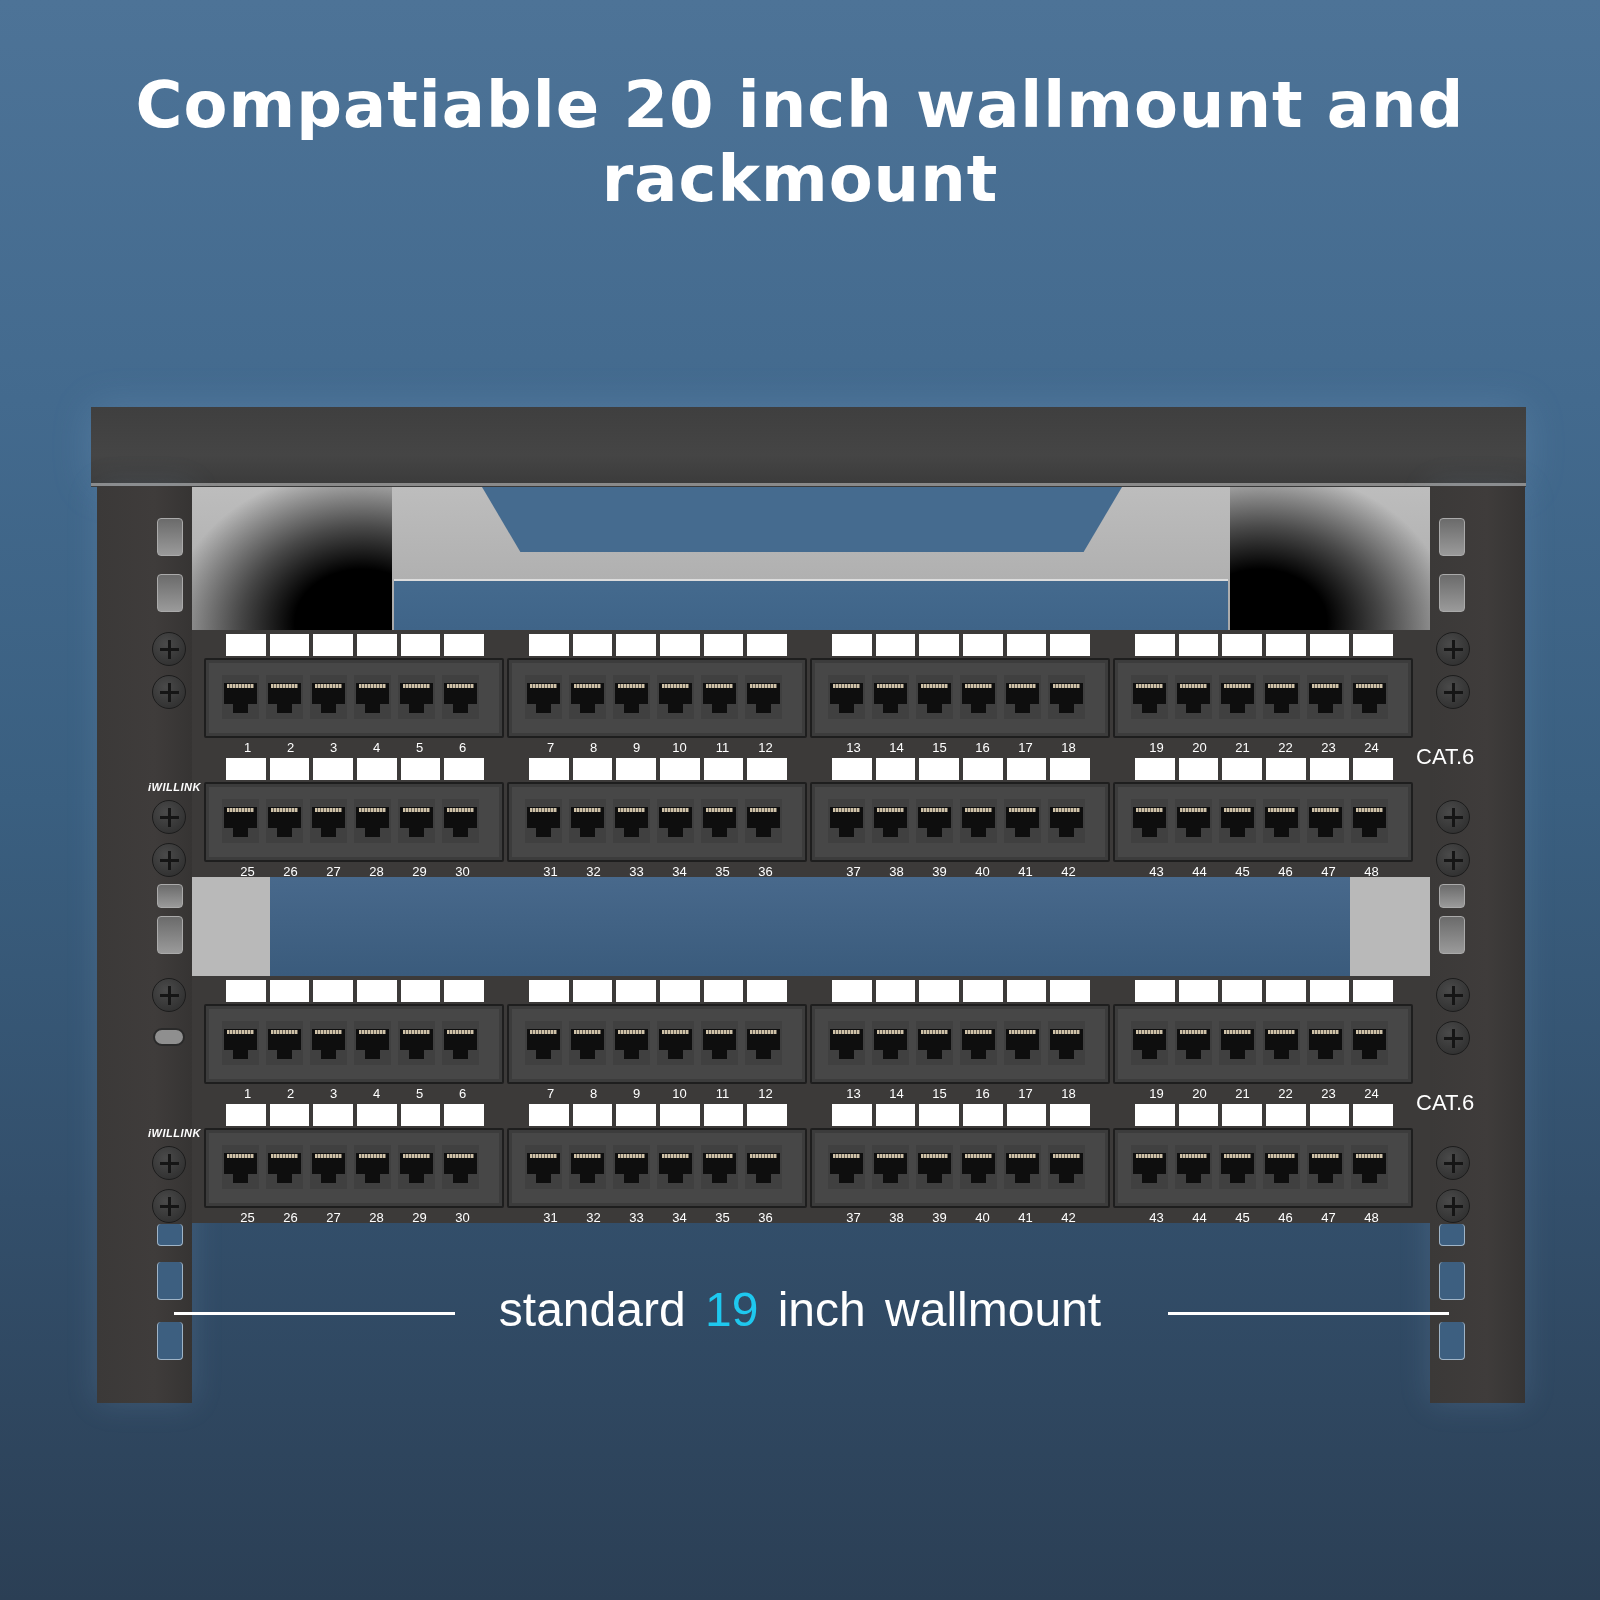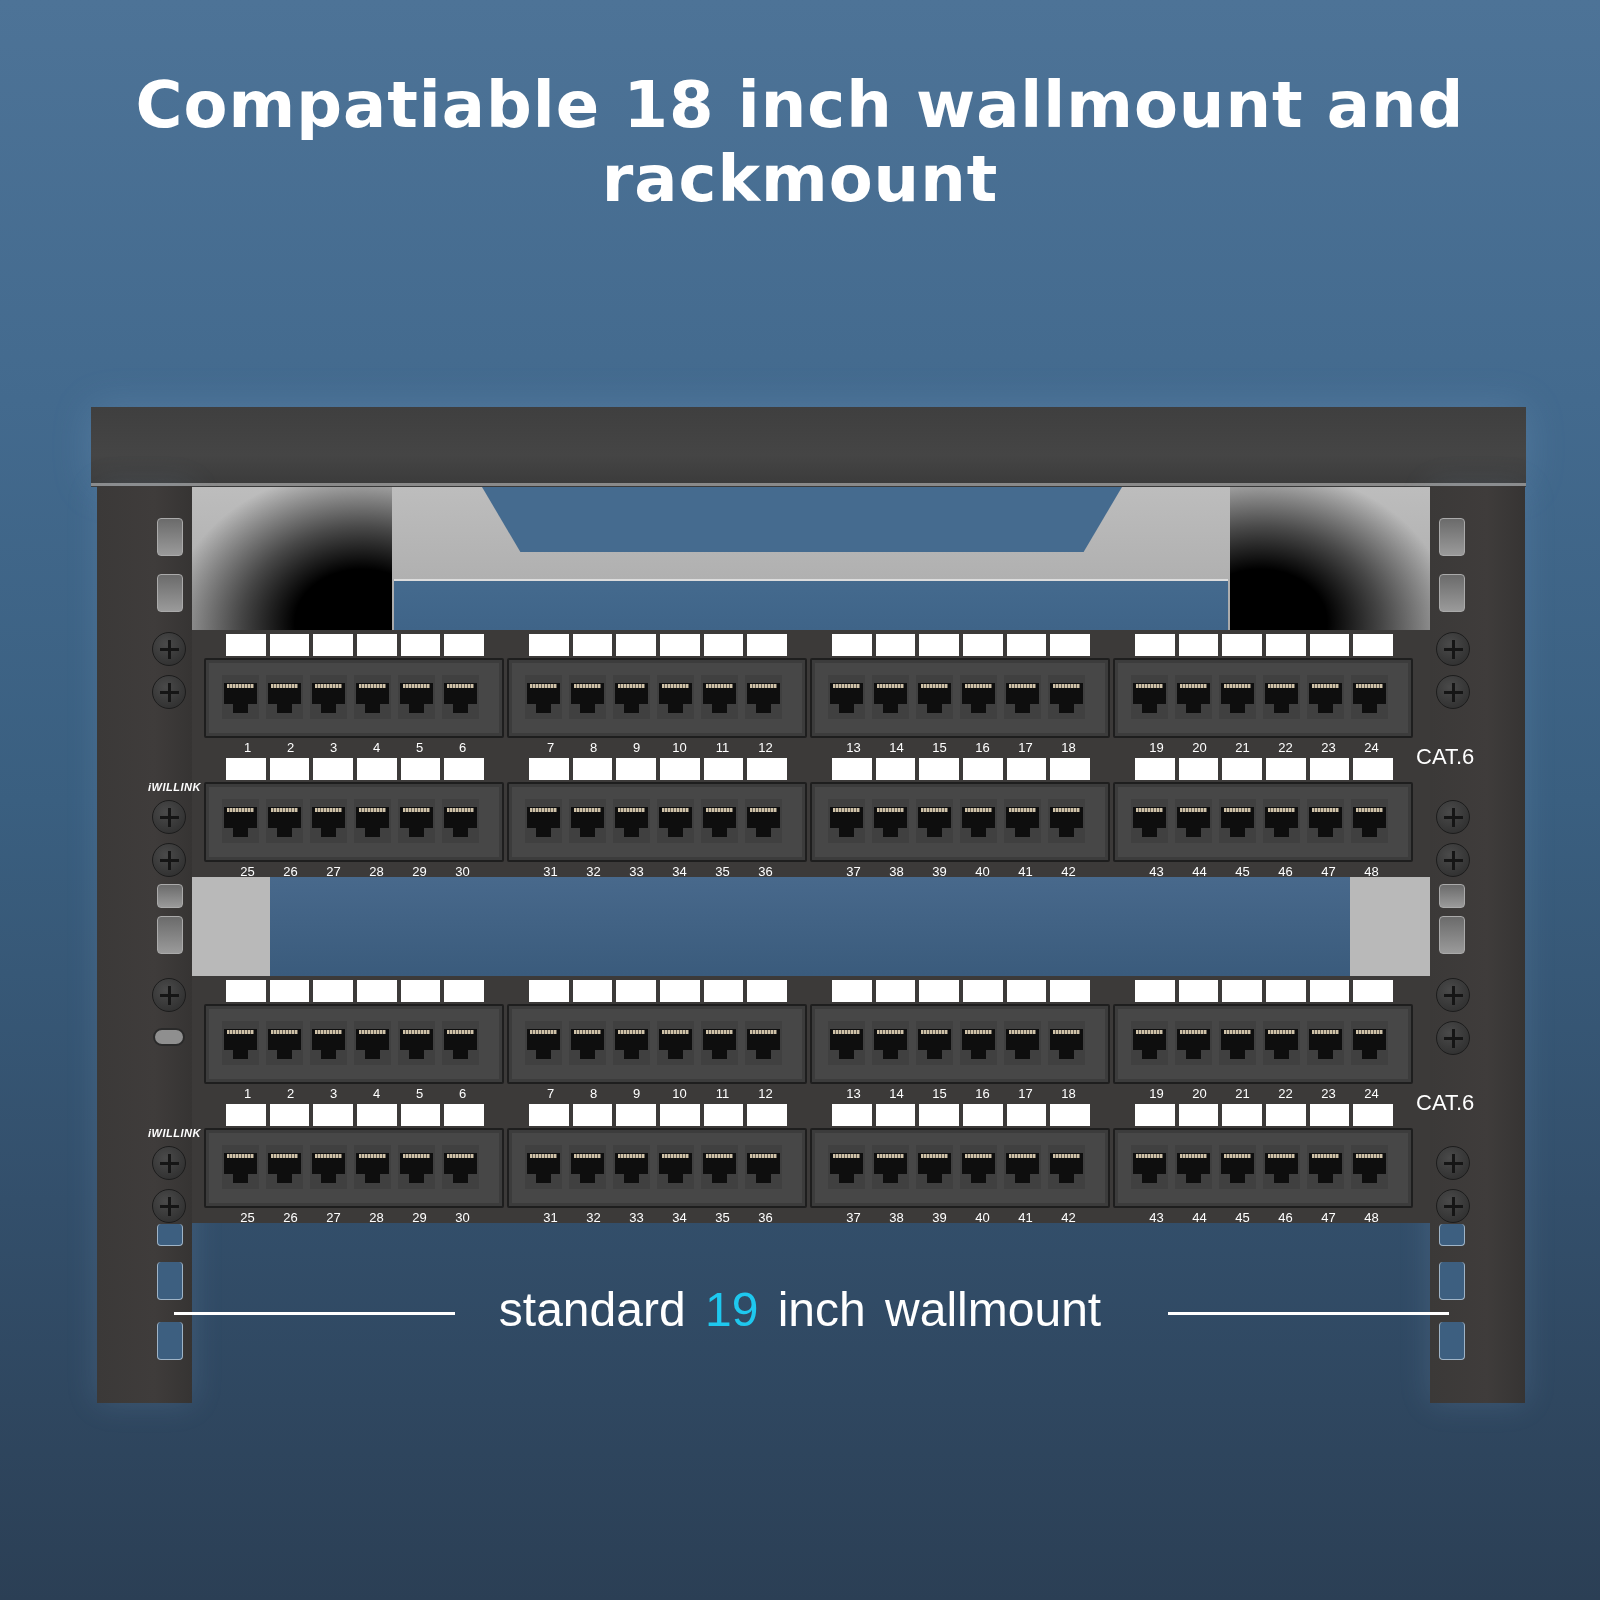--- a/index.html
+++ b/index.html
@@ -145,21 +145,21 @@
     }
     .caption {
       position: absolute; left: 0; top: 1282px; width: 1600px; text-align: center;
       color: #ffffff; font-size: 48px; word-spacing: 6px;
     }
     .caption .accent { color: var(--accent); }
   </style>
 </head>
 <body>
 
-<div class="headline">Compatiable 18 inch wallmount and rackmount</div>
+<div class="headline">Compatiable 20 inch wallmount and rackmount</div>
 
 <div class="rack-top"></div>
 <div class="rack-top-edge"></div>
 
 <div class="rail left">
   <div class="rail-slot" style="top:32px"></div>
   <div class="rail-slot" style="top:88px"></div>
   <div class="rail-slot" style="top:398px;height:24px"></div>
   <div class="rail-slot" style="top:430px"></div>
   <div class="rail-slot open" style="top:738px;height:22px"></div>

